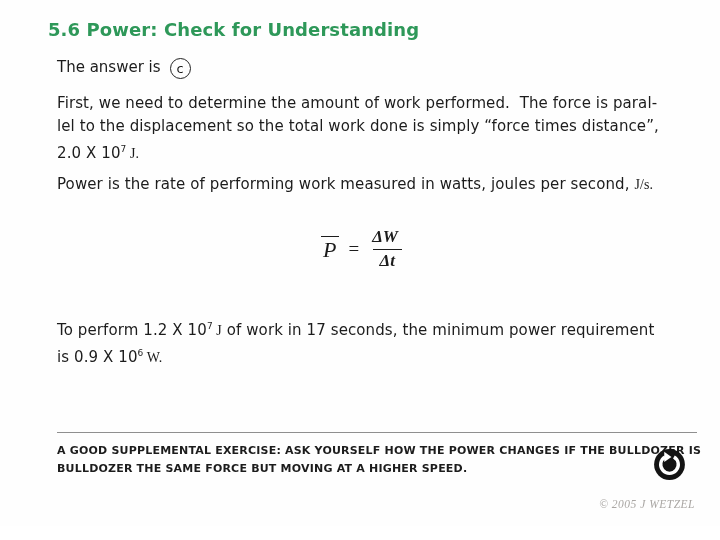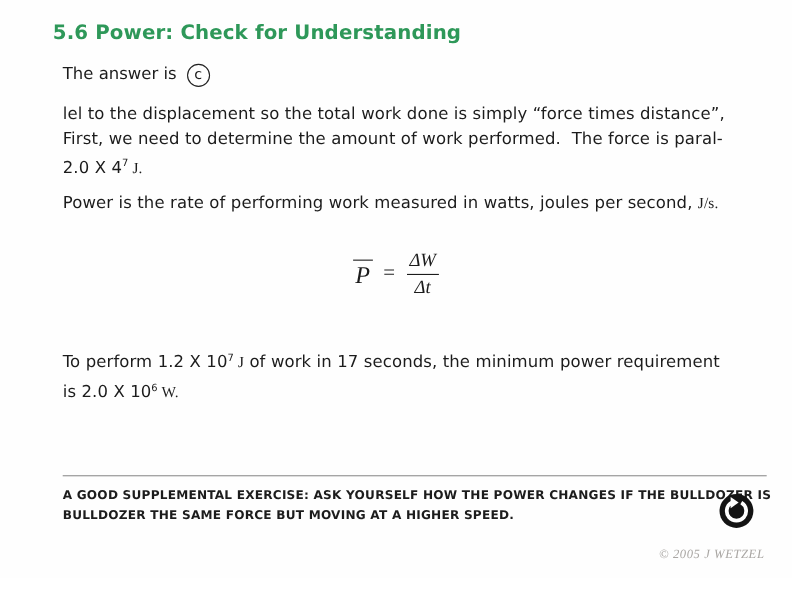--- a/index.html
+++ b/index.html
@@ -68,21 +68,21 @@
     color: #1c1c1c;
   }
   .f-symbol {
     display: inline-block;
     font-size: 22px;
     border-top: 1.7px solid #1c1c1c;
     padding: 1px 3px 0 2px;
     line-height: 1.1;
   }
   .f-eq { font-size: 19px; margin: 0 9px; font-style: normal; }
-  .frac { display: inline-flex; flex-direction: column; align-items: center; font-size: 17px; }
+  .frac { display: inline-flex; flex-direction: column; align-items: flex-end; font-size: 17px; font-weight: bold; }
   .f-num { padding: 0 4px 2px; line-height: 1.1; }
   .f-den { border-top: 1.7px solid #1c1c1c; padding: 2px 7px 0; line-height: 1.1; }
 
   
   .divider {
     position: absolute;
     left: 57px;
     top: 432px;
     width: 640px;
     height: 0;
@@ -129,41 +129,41 @@
   <div class="title">5.6 Power: Check for Understanding</div>
 
   <div class="answer-line">
     <span>The answer is</span>
     <span class="choice-circle">
       <span>c</span>
     </span>
   </div>
 
   <div class="bodyblock p-work">
+      <div class="line"><span>First, we need to determine the amount of work performed.  The force is paral-</span></div>
       <div class="line"><span>lel to the displacement so the total work done is simply “force times distance”,</span></div>
-      <div class="line"><span>First, we need to determine the amount of work performed.  The force is paral-</span></div>
-      <div class="line"><span>2.0 X 4</span><sup>7</sup><span class="seg-serif"> J.</span></div>
+      <div class="line"><span>2.0 X 10</span><sup>7</sup><span class="seg-serif"> J.</span></div>
     </div>
 
   <div class="bodyblock p-power">
       <div class="line"><span>Power is the rate of performing work measured in watts, joules per second, </span><span class="seg-serif">J/s.</span></div>
     </div>
 
   <div class="formula">
     <span class="f-symbol">P</span>
     <span class="f-eq">=</span>
     <span class="frac">
       <span class="f-num">ΔW</span>
       <span class="f-den">Δt</span>
     </span>
   </div>
 
   <div class="bodyblock p-result">
       <div class="line"><span>To perform 1.2 X 10</span><sup>7</sup><span class="seg-serif"> J</span><span> of work in 17 seconds, the minimum power requirement</span></div>
-      <div class="line"><span>is 2.0 X 10</span><sup>6</sup><span class="seg-serif"> W.</span></div>
+      <div class="line"><span>is 0.9 X 10</span><sup>6</sup><span class="seg-serif"> W.</span></div>
     </div>
 
   <div class="divider"></div>
 
   <div class="note">
       <div class="line">A GOOD SUPPLEMENTAL EXERCISE: ASK YOURSELF HOW THE POWER CHANGES IF THE BULLDOZER IS</div>
       <div class="line">BULLDOZER THE SAME FORCE BUT MOVING AT A HIGHER SPEED.</div>
     </div>
 
   <button class="replay-btn" aria-label="replay">

